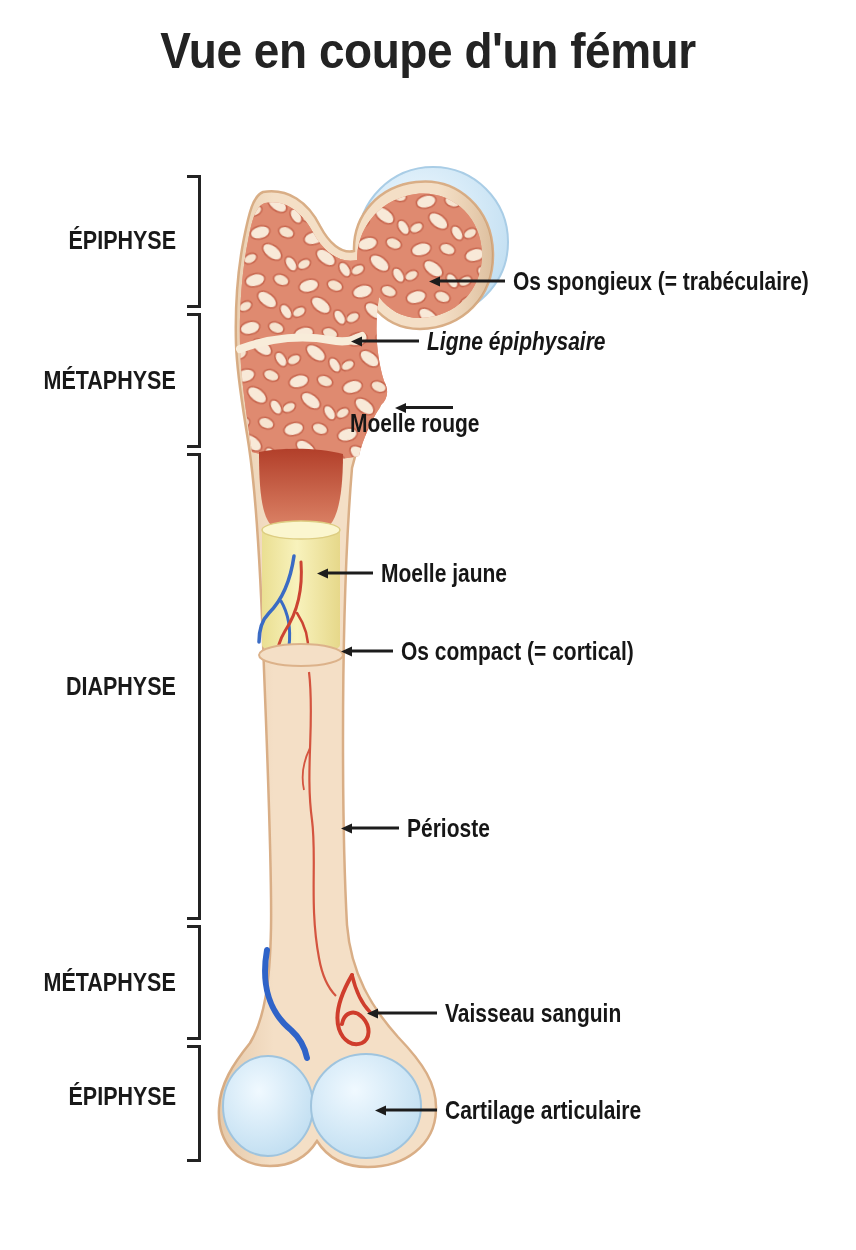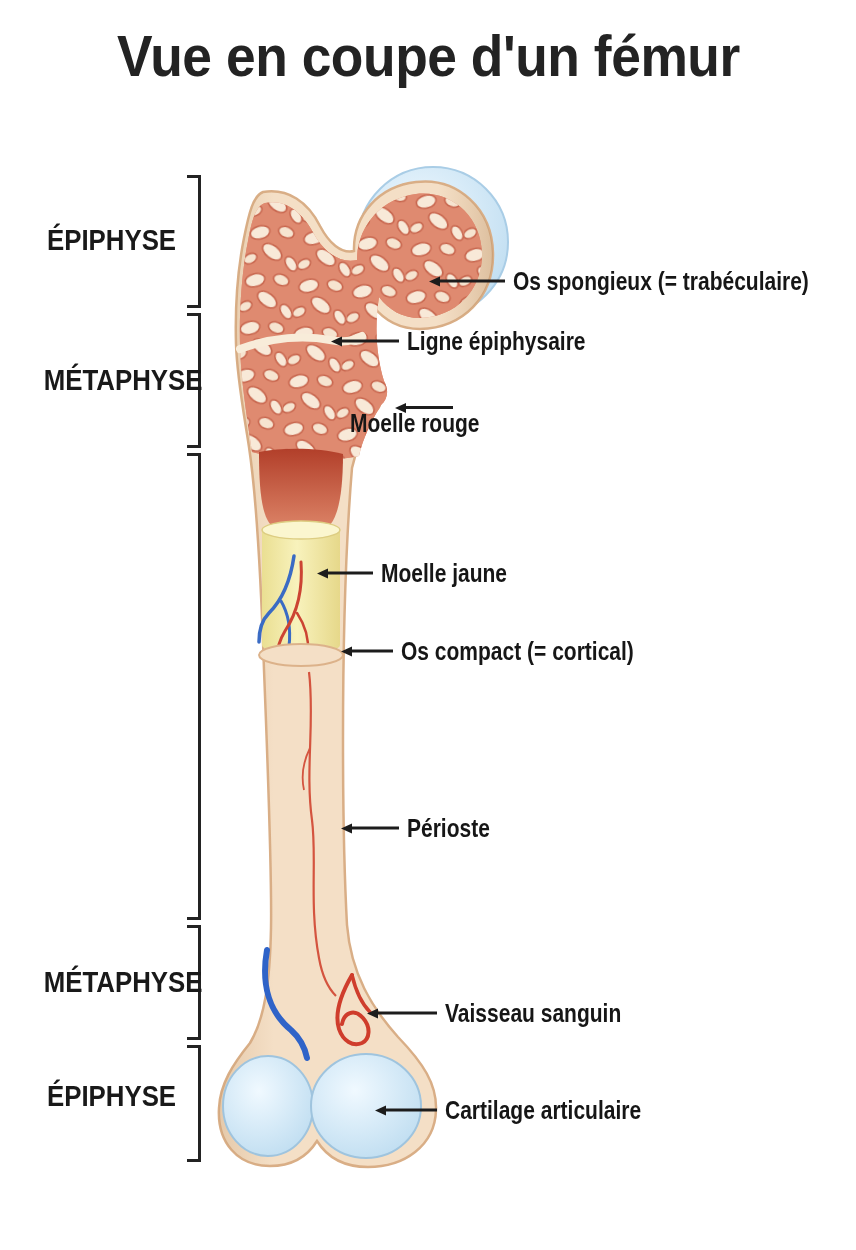--- a/index.html
+++ b/index.html
@@ -1,25 +1,25 @@
 <!DOCTYPE html>
 <html><head>
 <meta charset="utf-8">
 <style>
   html,body { margin:0; padding:0; background:#ffffff; font-family:"Liberation Sans", sans-serif; }
   .canvas { position:relative; width:856px; height:1250px; background:#fff; overflow:hidden; }
 
   .title { position:absolute; top:22px; left:0; width:100%; text-align:center;
-           font-size:58px; font-weight:700; color:#232323; letter-spacing:-0.5px; }
+           font-size:50px; font-weight:700; color:#232323; letter-spacing:-0.5px; }
   .title-inner { display:inline-block; transform:scaleX(0.92); }
 
   .illus { position:absolute; top:0; left:0; }
 
   .region-label { position:absolute; left:18px; width:158px; text-align:right;
-                  font-size:30px; font-weight:700; color:#191919; transform:translateY(-50%); white-space:nowrap; }
+                  font-size:25px; font-weight:700; color:#191919; transform:translateY(-50%); white-space:nowrap; }
   .region-label .squeeze { display:inline-block; transform:scaleX(0.86); transform-origin:right center; }
 
   .bracket { position:absolute; left:187px; width:14px; box-sizing:border-box;
              border-top:3px solid #232323; border-right:3px solid #232323; border-bottom:3px solid #232323; }
 
   .annot { position:absolute; display:flex; align-items:center; transform:translateY(-50%); }
   .arrow-line { position:relative; height:3px; background:#1c1c1c; margin-left:11px; margin-right:8px; flex:none; }
   .arrow-line::before { content:""; position:absolute; left:-10px; top:50%; transform:translateY(-50%);
                         width:0; height:0; border-top:5.5px solid transparent;
                         border-bottom:5.5px solid transparent; border-right:11px solid #1c1c1c; }
@@ -157,32 +157,35 @@
   <div class="bracket" style="top:453px; height:467px;"></div>
   <div class="bracket" style="top:925px; height:115px;"></div>
   <div class="bracket" style="top:1045px; height:117px;"></div>
 
   <div class="region-label" style="top:240px;">
     <span class="squeeze">ÉPIPHYSE</span>
   </div>
   <div class="region-label" style="top:380px;">
     <span class="squeeze">MÉTAPHYSE</span>
   </div>
+  <div class="region-label" style="top:686px;">
+    <span class="squeeze">DIAPHYSE</span>
+  </div>
   <div class="region-label" style="top:982px;">
     <span class="squeeze">MÉTAPHYSE</span>
   </div>
   <div class="region-label" style="top:1096px;">
     <span class="squeeze">ÉPIPHYSE</span>
   </div>
 
   <div class="annot" style="top:281px; left:428px;">
     <span class="arrow-line" style="width:66px;"></span>
     <span class="annot-text">Os spongieux (= trabéculaire)</span>
   </div>
-  <div class="annot" style="top:341px; left:330px;">
+  <div class="annot" style="top:341px; left:350px;font-style:italic;">
     <span class="arrow-line" style="width:58px;"></span>
     <span class="annot-text">Ligne épiphysaire</span>
   </div>
   <div class="annot" style="top:422px; left:350px;flex-direction:column;">
     <span class="arrow-line" style="width:48px;"></span>
     <span class="annot-text">Moelle rouge</span>
   </div>
   <div class="annot" style="top:651px; left:340px;">
     <span class="arrow-line" style="width:42px;"></span>
     <span class="annot-text">Os compact (= cortical)</span>

